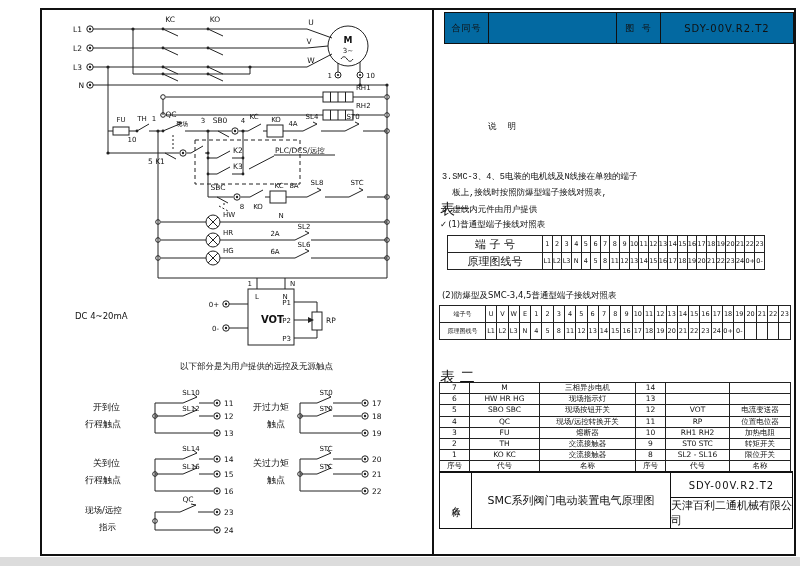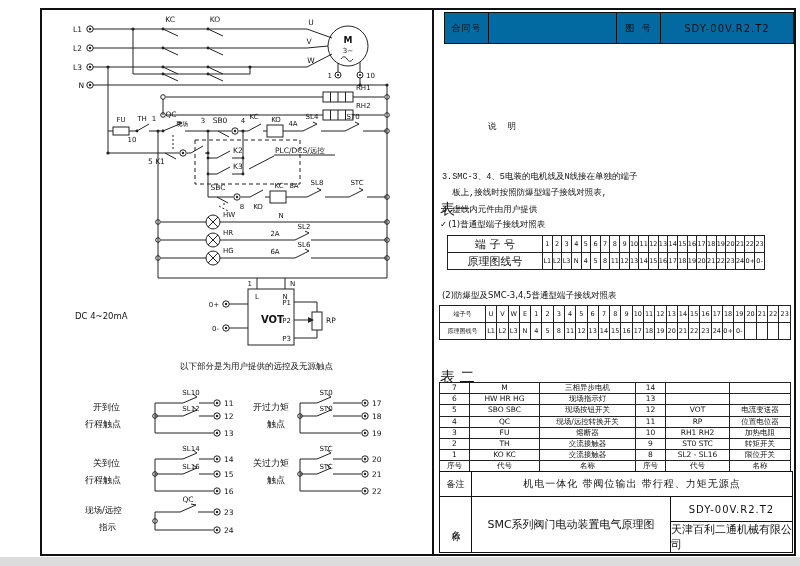--- a/index.html
+++ b/index.html
@@ -601,24 +601,20 @@
               <td>代号</td>
               <td>名称</td>
               <td>序号</td>
               <td>代号</td>
               <td>名称</td>
             </tr>
           </tbody>
       </table>
 
       <div class="rp foot" style="left:7px;top:461px;width:352px;">
-        <div class="remark">
-          <div class="rl">备注</div>
-          <div class="rv">机电一体化 带阀位输出 带行程、力矩无源点</div>
-        </div>
         <div class="nameblk">
           <div class="nl">名称</div>
           <div class="nm">SMC系列阀门电动装置电气原理图</div>
           <div class="nr">
             <div class="no">SDY-00V.R2.T2</div>
             <div class="co">天津百利二通机械有限公司</div>
           </div>
         </div>
       </div>
 

